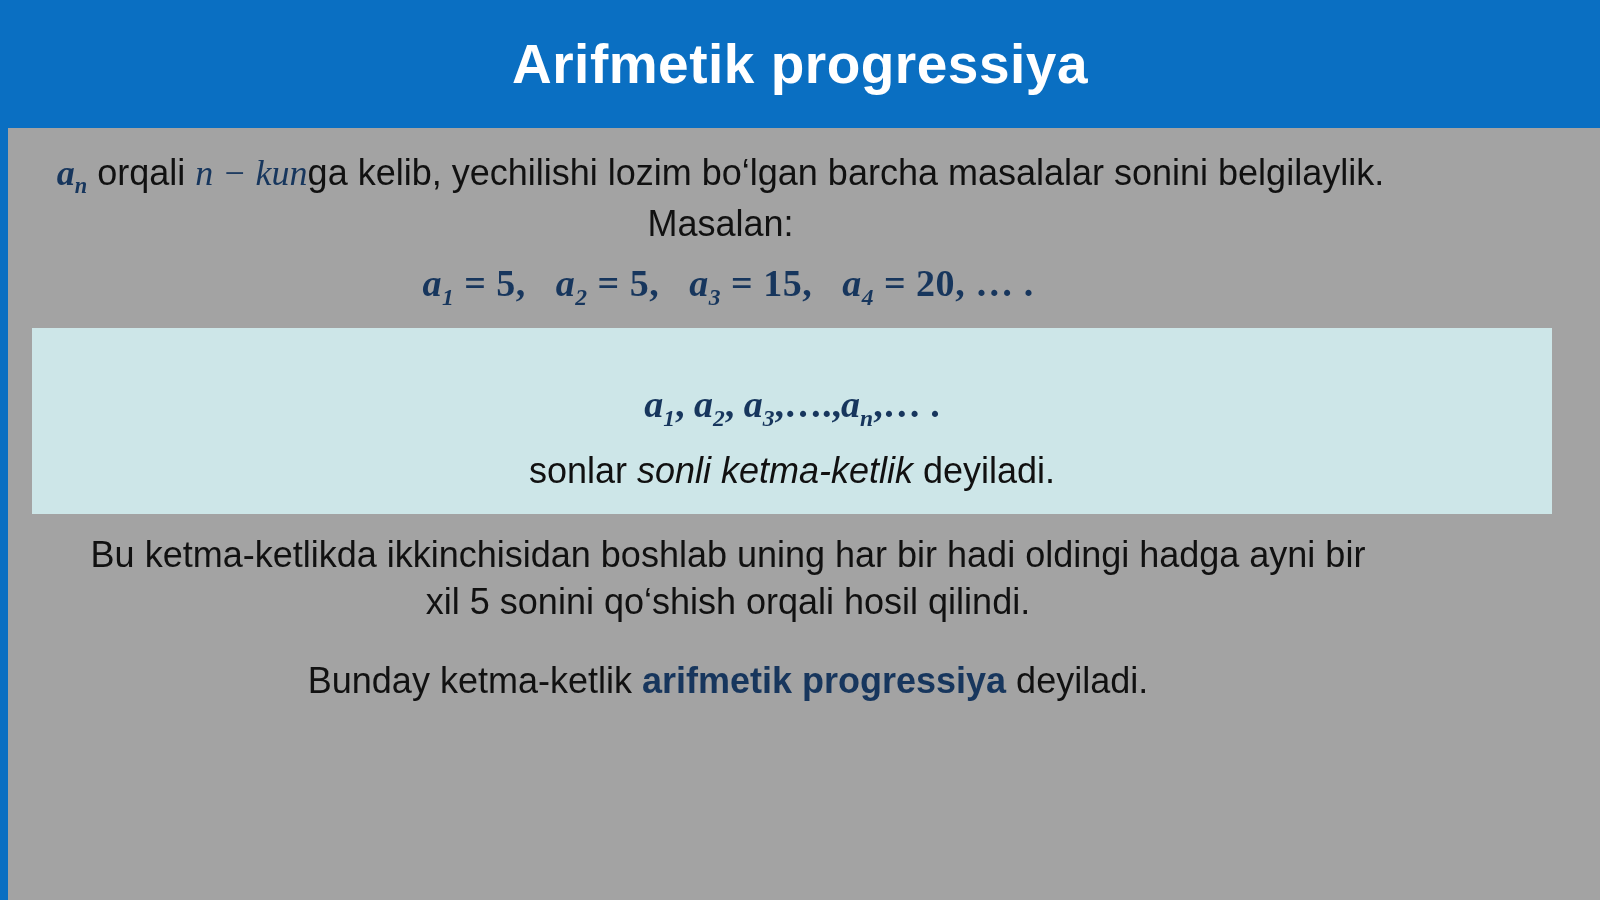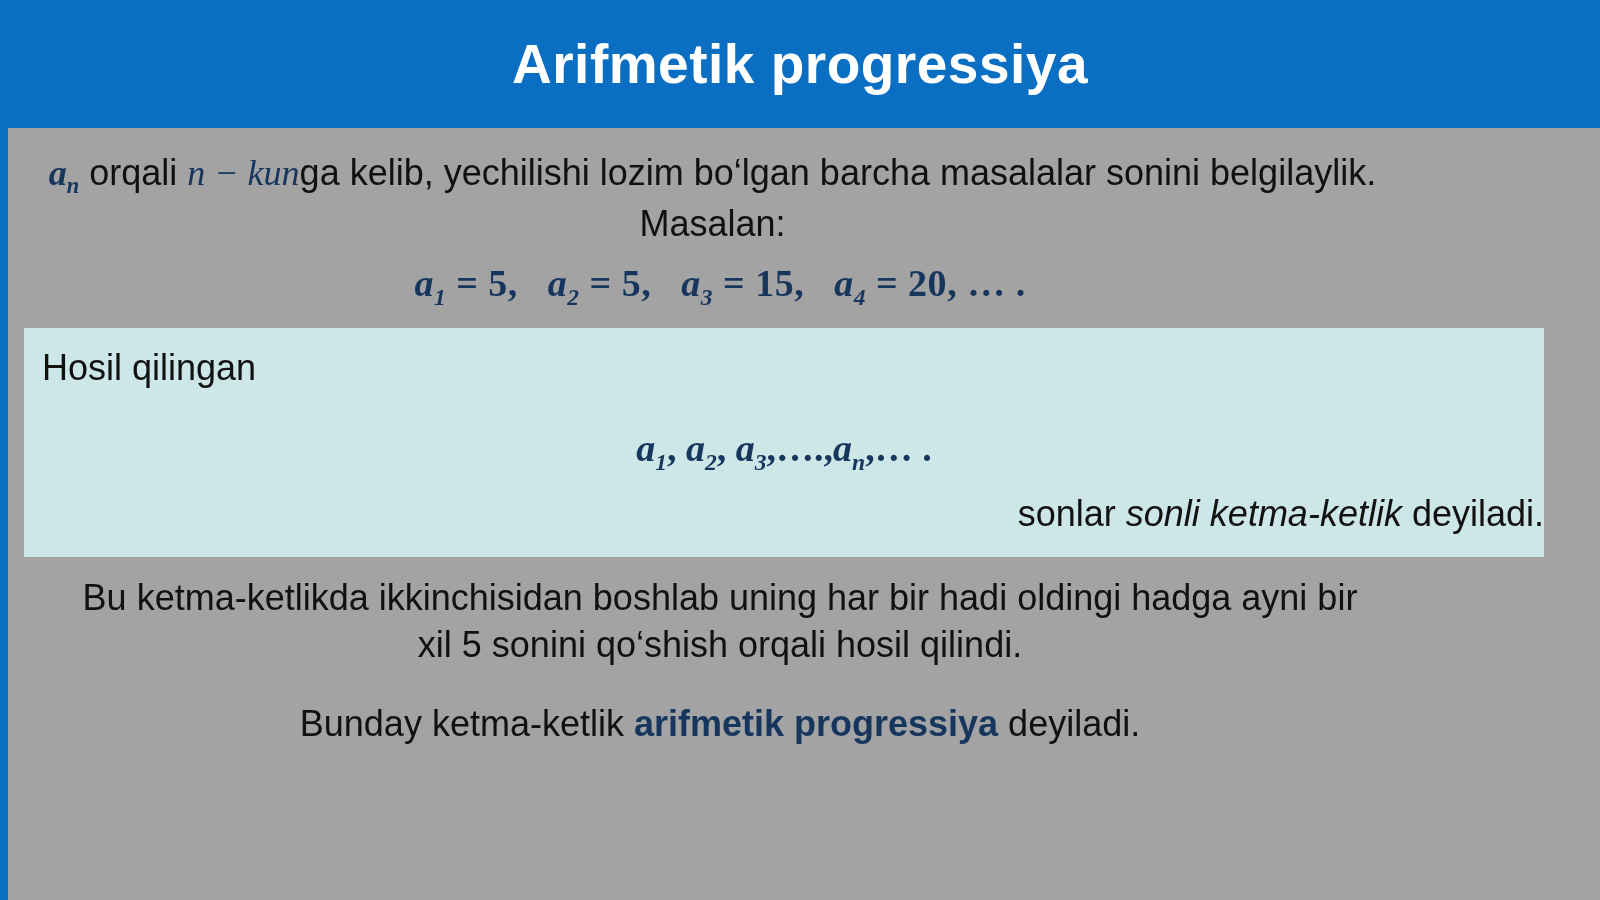--- a/index.html
+++ b/index.html
@@ -44,21 +44,21 @@
   .title-text {
     color: #ffffff;
     font-size: 55px;
     font-weight: bold;
     letter-spacing: 0.5px;
     text-align: center;
     line-height: 1.1;
   }
   .content {
     position: absolute;
-    left: 4px;
+    left: 12px;
     top: 128px;
     width: 1432px;
   }
   .intro {
     padding: 22px 40px 0 25px;
     font-size: 36px;
     line-height: 1.28;
     text-align: center;
     color: #111111;
   }
@@ -108,21 +108,21 @@
   .seq-line {
     margin-top: 36px;
     text-align: center;
     font-family: "Liberation Serif", serif;
     font-size: 38px;
     font-weight: bold;
     color: #17365d;
   }
   .panel-caption {
     margin-top: 18px;
-    text-align: right;
+    text-align: center;
     font-size: 36px;
     color: #111111;
   }
   .panel-caption .ital {
     font-style: italic;
   }
   .para {
     margin-top: 18px;
     padding: 0 68px;
     font-size: 36px;
@@ -160,21 +160,20 @@
     </div>
 
     <div class="terms-line">
       <span><span class="mathvar">a</span><span class="mathvar"><sub>1</sub></span> <span class="eq">= 5</span><span>,</span></span>&nbsp;&nbsp;
       <span><span class="mathvar">a</span><span class="mathvar"><sub>2</sub></span> <span class="eq">= 5</span><span>,</span></span>&nbsp;&nbsp;
       <span><span class="mathvar">a</span><span class="mathvar"><sub>3</sub></span> <span class="eq">= 15</span><span>,</span></span>&nbsp;&nbsp;
       <span><span class="mathvar">a</span><span class="mathvar"><sub>4</sub></span> <span class="eq">= 20</span><span>, … .</span></span>
     </div>
 
     <div class="panel">
-      <div class="panel-label">Hosil qilingan</div>
 
       <div class="seq-line">
         <span><span class="mathvar">a</span><span class="mathvar"><sub>1</sub></span><span>,</span></span>
         <span><span class="mathvar">a</span><span class="mathvar"><sub>2</sub></span><span>,</span></span>
         <span><span class="mathvar">a</span><span class="mathvar"><sub>3</sub></span><span>,….,</span></span><span><span class="mathvar">a</span><span class="mathvar"><sub>n</sub></span><span>,… .</span></span>
       </div>
 
       <div class="panel-caption">
         <span>sonlar </span><span class="ital">sonli ketma-ketlik</span><span> deyiladi.</span>
       </div>

